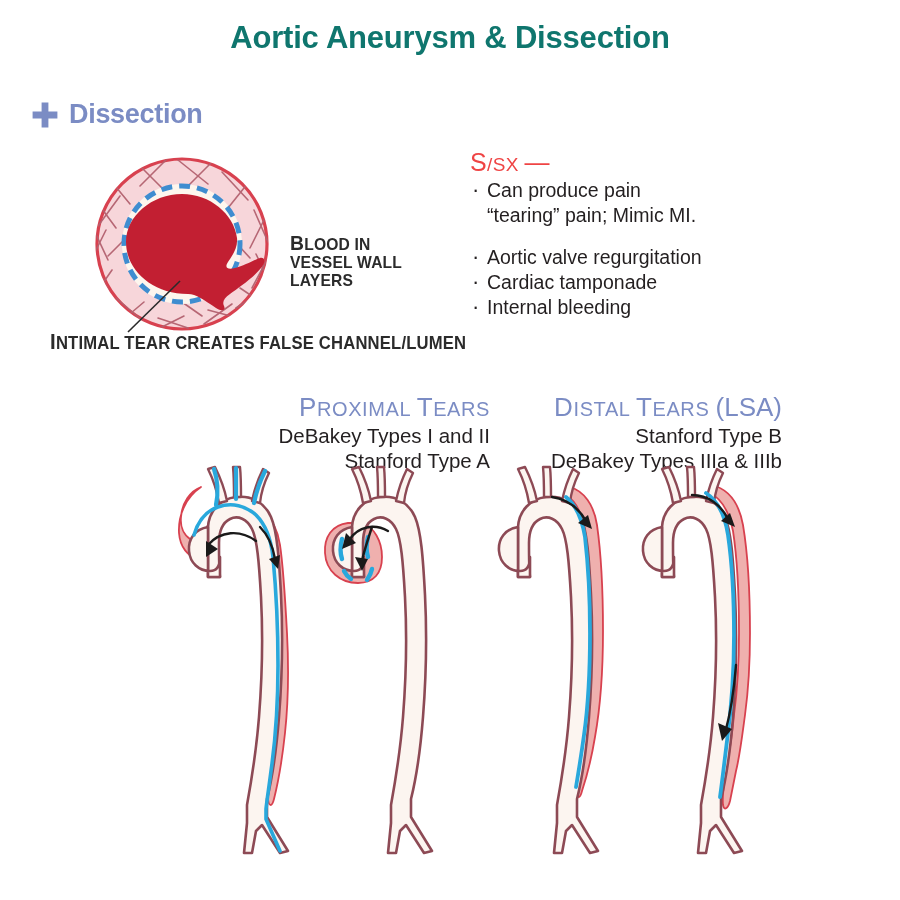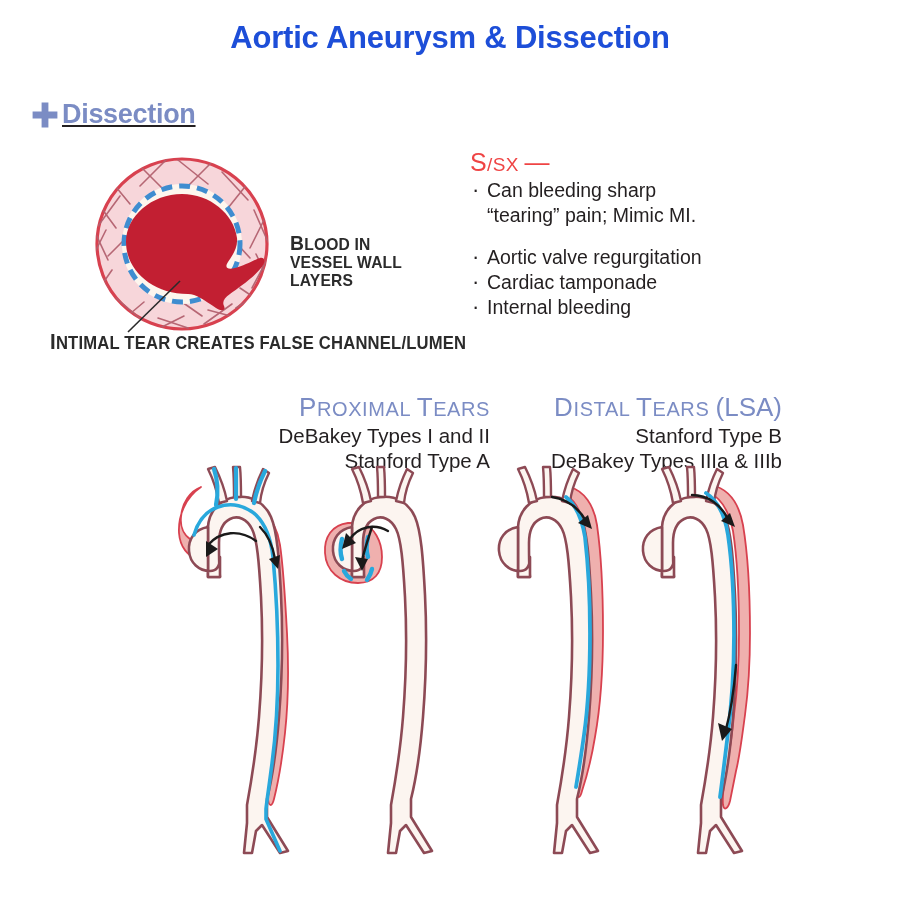--- a/index.html
+++ b/index.html
@@ -19,32 +19,31 @@
   
   #page-title {
     position: absolute;
     top: 20px;
     left: 0;
     width: 900px;
     text-align: center;
     font-size: 31px;
     font-weight: bold;
     letter-spacing: -0.2px;
-    color: #1d4ed8;
+    color: #0f766e;
   }
 
   
   #dissection-heading {
     position: absolute;
     top: 99px;
     left: 32px;
     display: flex;
     align-items: center;
-    gap: 4px;
-    text-decoration: underline;
+    gap: 11px;
   }
   #dissection-heading .plus-icon {
     width: 26px;
     height: 26px;
     flex: 0 0 auto;
     display: block;
   }
   #dissection-heading .label {
     font-size: 27px;
     font-weight: bold;
@@ -254,21 +253,21 @@
   <div class="xsec-label" id="intimal-tear-label">
     <span class="cap">I</span><span>NTIMAL TEAR CREATES FALSE CHANNEL/LUMEN</span>
   </div>
 </div>
 
 <div id="clinical-notes">
 
   <div class="note-group">
     <div class="note-head"><span class="cap">S</span><span>/S</span><span>X</span> <span class="dash">—</span></div>
     <ul class="note-list">
-      <li><span>Can bleeding sharp</span><span class="l2">“tearing” pain; Mimic MI.</span></li>
+      <li><span>Can produce pain</span><span class="l2">“tearing” pain; Mimic MI.</span></li>
     </ul>
   </div>
 
   <div class="note-group">
     <ul class="note-list">
       <li><span>Aortic valve regurgitation</span></li>
       <li><span>Cardiac tamponade</span></li>
       <li><span>Internal bleeding</span></li>
     </ul>
   </div>

